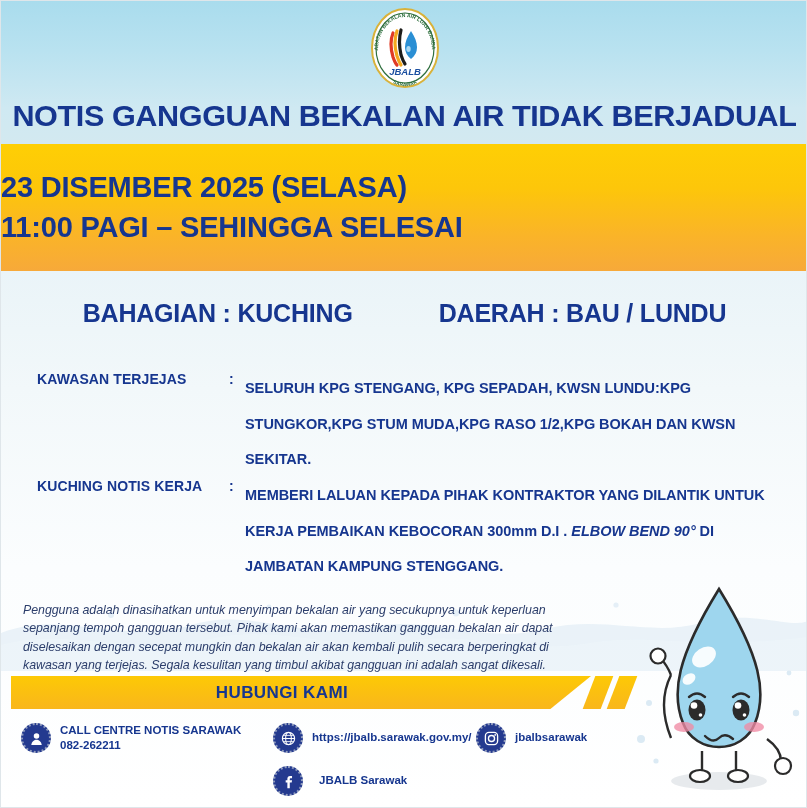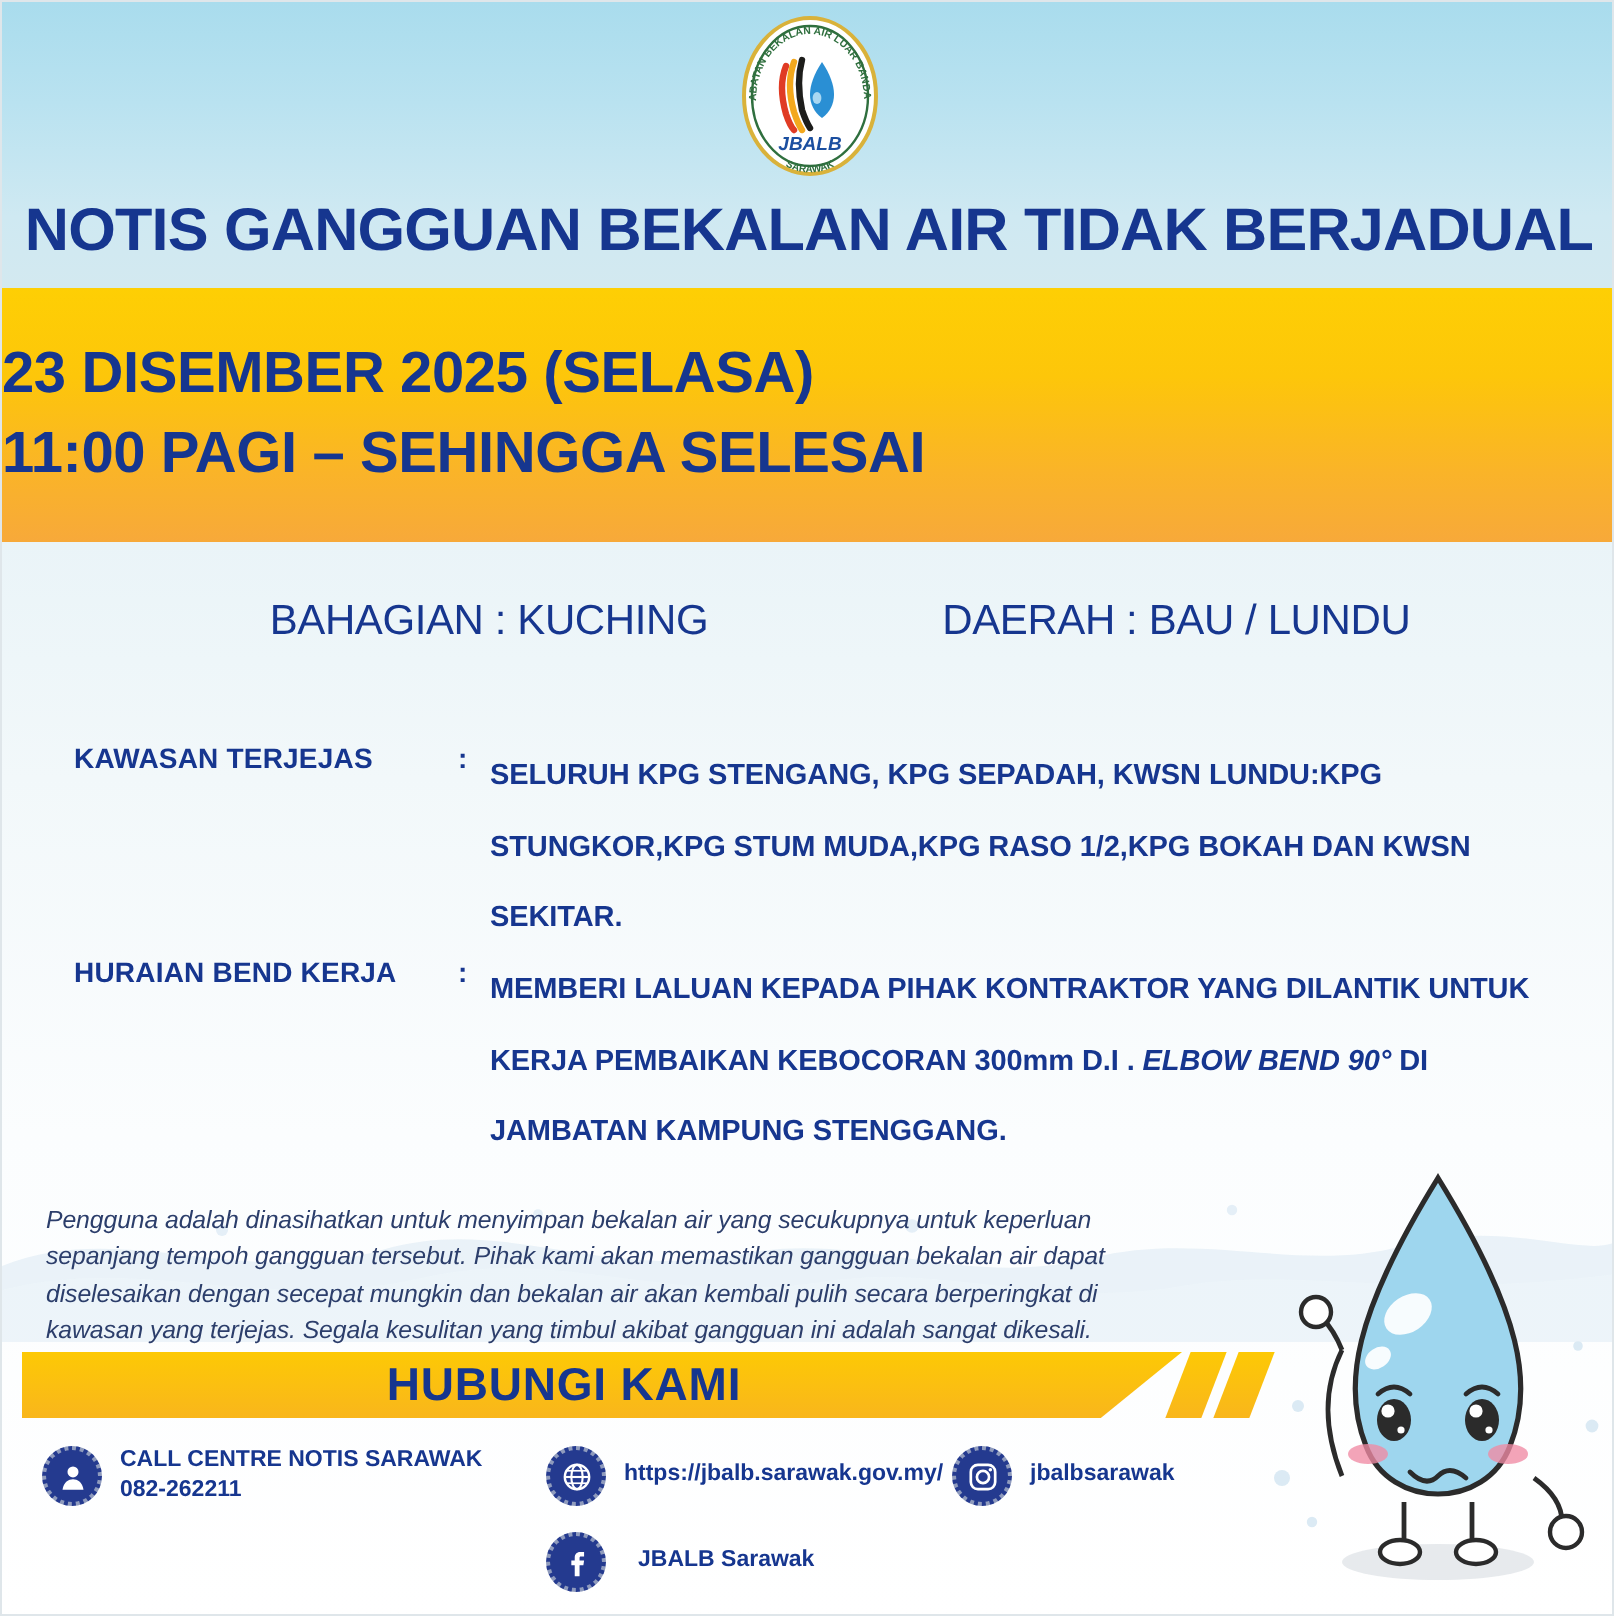--- a/index.html
+++ b/index.html
@@ -87,25 +87,24 @@
     position: absolute;
     left: 0;
     top: 28px;
     width: 807px;
     display: flex;
     justify-content: center;
     gap: 86px;
   }
   .region-text {
     color: #16368f;
-    font-weight: normal;
-    font-size: 21px;
+    font-weight: bold;
+    font-size: 25px;
     letter-spacing: -0.2px;
     white-space: nowrap;
-    margin-left: 31px;
   }
 
   
   .detail-block {
     position: absolute;
     left: 0;
     width: 807px;
     padding-left: 15px;
   }
   .detail-label {
@@ -179,21 +178,21 @@
     height: 33px;
     background: linear-gradient(180deg, #fdc905 0%, #f9b61c 100%);
     clip-path: polygon(0 0, 100% 0, 93% 100%, 0% 100%);
     display: flex;
     align-items: center;
     justify-content: center;
   }
   .contact-bar-label {
     color: #16368f;
     font-weight: bold;
-    font-size: 23px;
+    font-size: 17px;
     letter-spacing: 0.4px;
     margin-right: 38px;
   }
   .slash {
     position: absolute;
     top: 0;
     width: 18px;
     height: 33px;
     background: linear-gradient(180deg, #fdc905 0%, #f9b61c 100%);
     transform: skewX(-21deg);
@@ -280,21 +279,21 @@
       <div class="region-text">DAERAH : BAU / LUNDU</div>
     </div>
 
     <div class="detail-block" style="top:100px; height:90px;">
       <div class="detail-label">KAWASAN TERJEJAS</div>
       <div class="detail-colon">:</div>
       <div class="detail-value">SELURUH KPG STENGANG, KPG SEPADAH, KWSN LUNDU:KPG STUNGKOR,KPG STUM MUDA,KPG RASO 1/2,KPG BOKAH DAN KWSN SEKITAR.</div>
     </div>
 
     <div class="detail-block" style="top:207px; height:90px;">
-      <div class="detail-label">HURAIAN BEND KERJA</div>
+      <div class="detail-label">KUCHING NOTIS KERJA</div>
       <div class="detail-colon">:</div>
       <div class="detail-value"><span>MEMBERI LALUAN KEPADA PIHAK KONTRAKTOR YANG DILANTIK UNTUK KERJA PEMBAIKAN KEBOCORAN 300mm D.I . </span><em>ELBOW BEND 90°</em><span> DI JAMBATAN KAMPUNG STENGGANG.</span></div>
     </div>
 
     <div class="splash-band">
       <svg viewBox="0 0 807 100" width="807" height="100">
         <path d="M0,62 C60,38 120,74 190,54 C250,36 300,70 370,56 C430,44 480,74 545,58 C600,44 650,66 700,52 C750,38 790,58 807,50 L807,100 L0,100 Z" fill="#cfe2ef" opacity="0.75"></path>
         <path d="M0,74 C70,56 130,86 210,68 C280,52 330,82 410,70 C470,60 520,84 590,72 C650,62 700,80 807,66 L807,100 L0,100 Z" fill="#e2eef7" opacity="0.85"></path>
         <circle cx="110" cy="44" r="3" fill="#c7dced" opacity="0.8"></circle>
         <circle cx="268" cy="36" r="2.4" fill="#c7dced" opacity="0.8"></circle>

